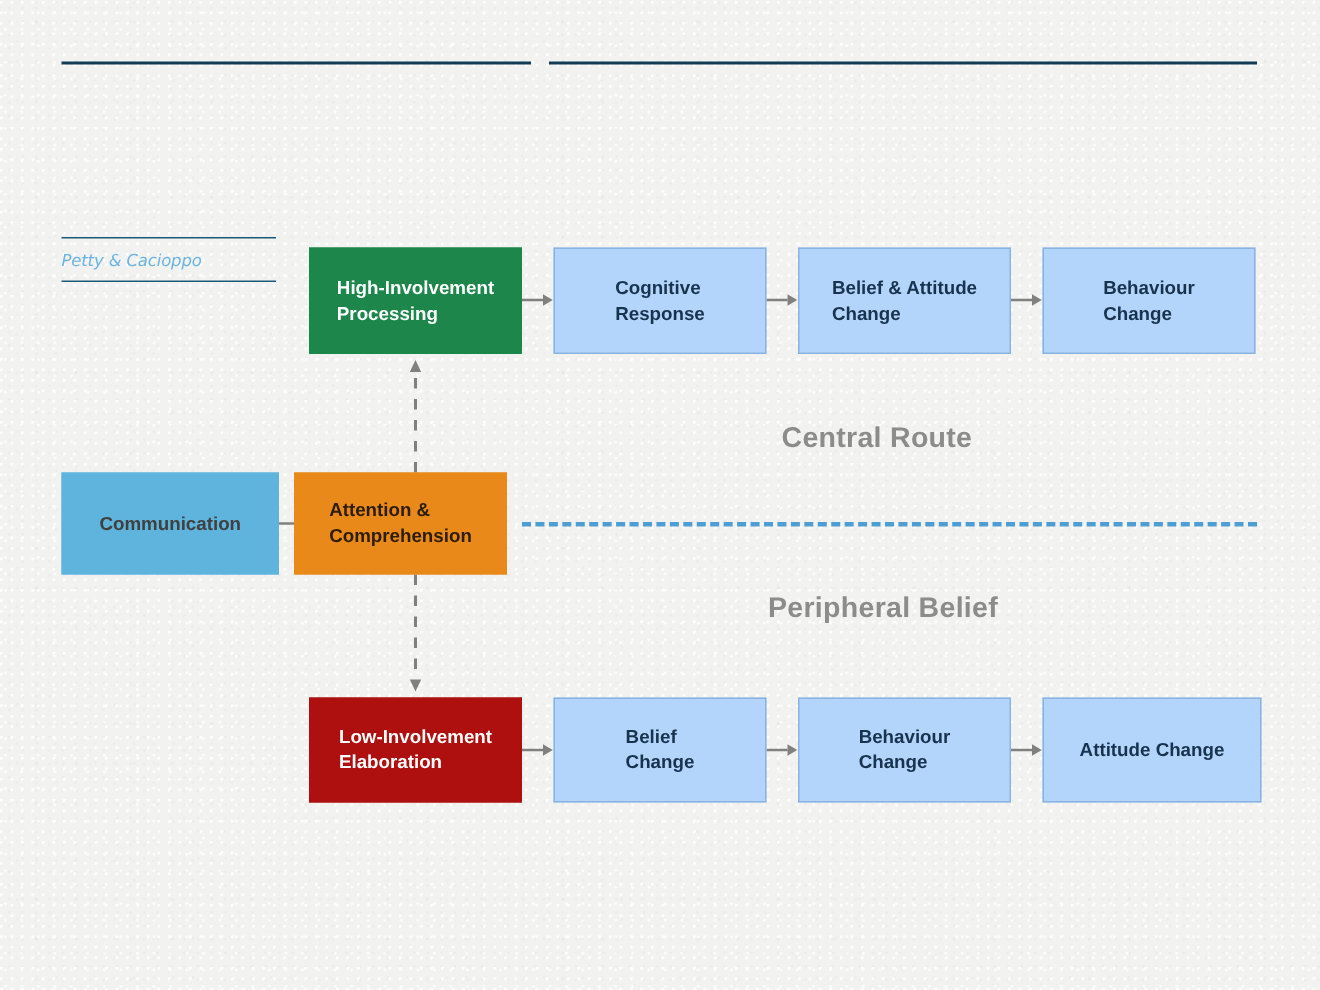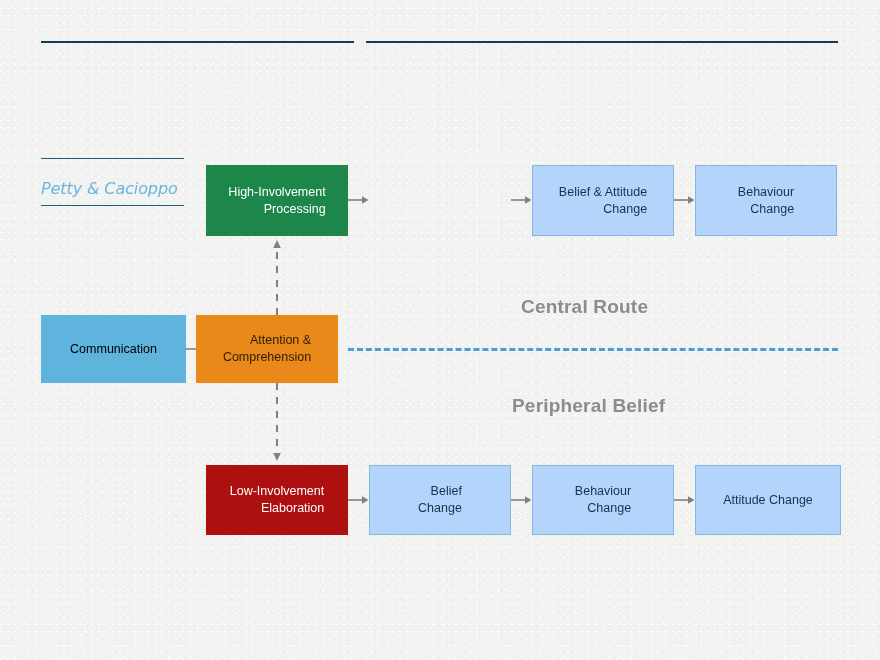--- a/index.html
+++ b/index.html
@@ -64,49 +64,48 @@
     top: 158px;
     width: 143px;
   }
   .sub-rule {
     height: 0;
     border-top: 1.5px solid #1b5b7a;
   }
   #subtitle-text {
     font-family: "DejaVu Sans", sans-serif;
     font-style: italic;
-    font-size: 16px;
+    font-size: 11px;
     color: #6ab4e4;
     padding: 8px 0 7px 0;
     letter-spacing: -0.1px;
-    margin-top: 12px;
   }
 
   
   .node {
     position: absolute;
     display: flex;
     align-items: center;
     justify-content: center;
-    text-align: right;
+    text-align: left;
     font-size: 12.5px;
-    font-weight: normal;
+    font-weight: bold;
     line-height: 1.35;
     white-space: pre-line;
     border: 1px solid rgba(120,120,120,0.45);
   }
   .node.light {
     background: #b3d4fb;
     color: #17334d;
     border-color: #8ab4e0;
   }
   .node.green  { background: #1d874b; color: #ffffff; border-color: #1d874b; }
   .node.orange { background: #e8891a; color: #2b1d06; border-color: #e8891a; }
   .node.red    { background: #ae1010; color: #ffffff; border-color: #ae1010; }
-  .node.mid    { background: #5eb4dc; color: #000000; border-color: #5eb4dc; }
+  .node.mid    { background: #5eb4dc; color: #404040; border-color: #5eb4dc; }
 
   
   #node-high-involvement { left: 206px; top: 165px; width: 142px; height: 71px; }
   #node-cognitive-response { left: 369px; top: 165px; width: 142px; height: 71px; }
   #node-belief-attitude-change { left: 532px; top: 165px; width: 142px; height: 71px; }
   #node-behaviour-change-central { left: 695px; top: 165px; width: 142px; height: 71px; }
 
   #node-communication { left: 41px; top: 315px; width: 145px; height: 68px; }
   #node-attention-comprehension { left: 196px; top: 315px; width: 142px; height: 68px; }
 
@@ -138,21 +137,21 @@
   }
 
   
   .route-label {
     position: absolute;
     font-size: 19px;
     font-weight: bold;
     color: #8c8c8c;
     letter-spacing: 0.2px;
   }
-  #label-central-route   { left: 521px; top: 296px; }
+  #label-central-route   { left: 521px; top: 282px; }
   #label-peripheral-route{ left: 512px; top: 395px; }
 </style>
 </head>
 <body>
 
 <div id="slide">
 
   <div class="rule" id="rule-left"></div>
   <div class="rule" id="rule-right"></div>
 
@@ -171,20 +170,22 @@
   <div class="node green" id="node-high-involvement">High-Involvement
 Processing</div>
 
   <div class="arrow-h" style="left:348px; top:194px; width:21px;">
     <svg width="21" height="12" viewBox="0 0 21 12">
       <line x1="0" y1="6" x2="14" y2="6" stroke="#808080" stroke-width="1.6"></line>
       <path d="M14 2.2 L20.5 6 L14 9.8 Z" fill="#808080"></path>
     </svg>
   </div>
 
+  <div class="node light" id="node-cognitive-response">Cognitive
+Response</div>
 
   <div class="arrow-h" style="left:511px; top:194px; width:21px;">
     <svg width="21" height="12" viewBox="0 0 21 12">
       <line x1="0" y1="6" x2="14" y2="6" stroke="#808080" stroke-width="1.6"></line>
       <path d="M14 2.2 L20.5 6 L14 9.8 Z" fill="#808080"></path>
     </svg>
   </div>
 
   <div class="node light" id="node-belief-attitude-change">Belief &amp; Attitude
 Change</div>

